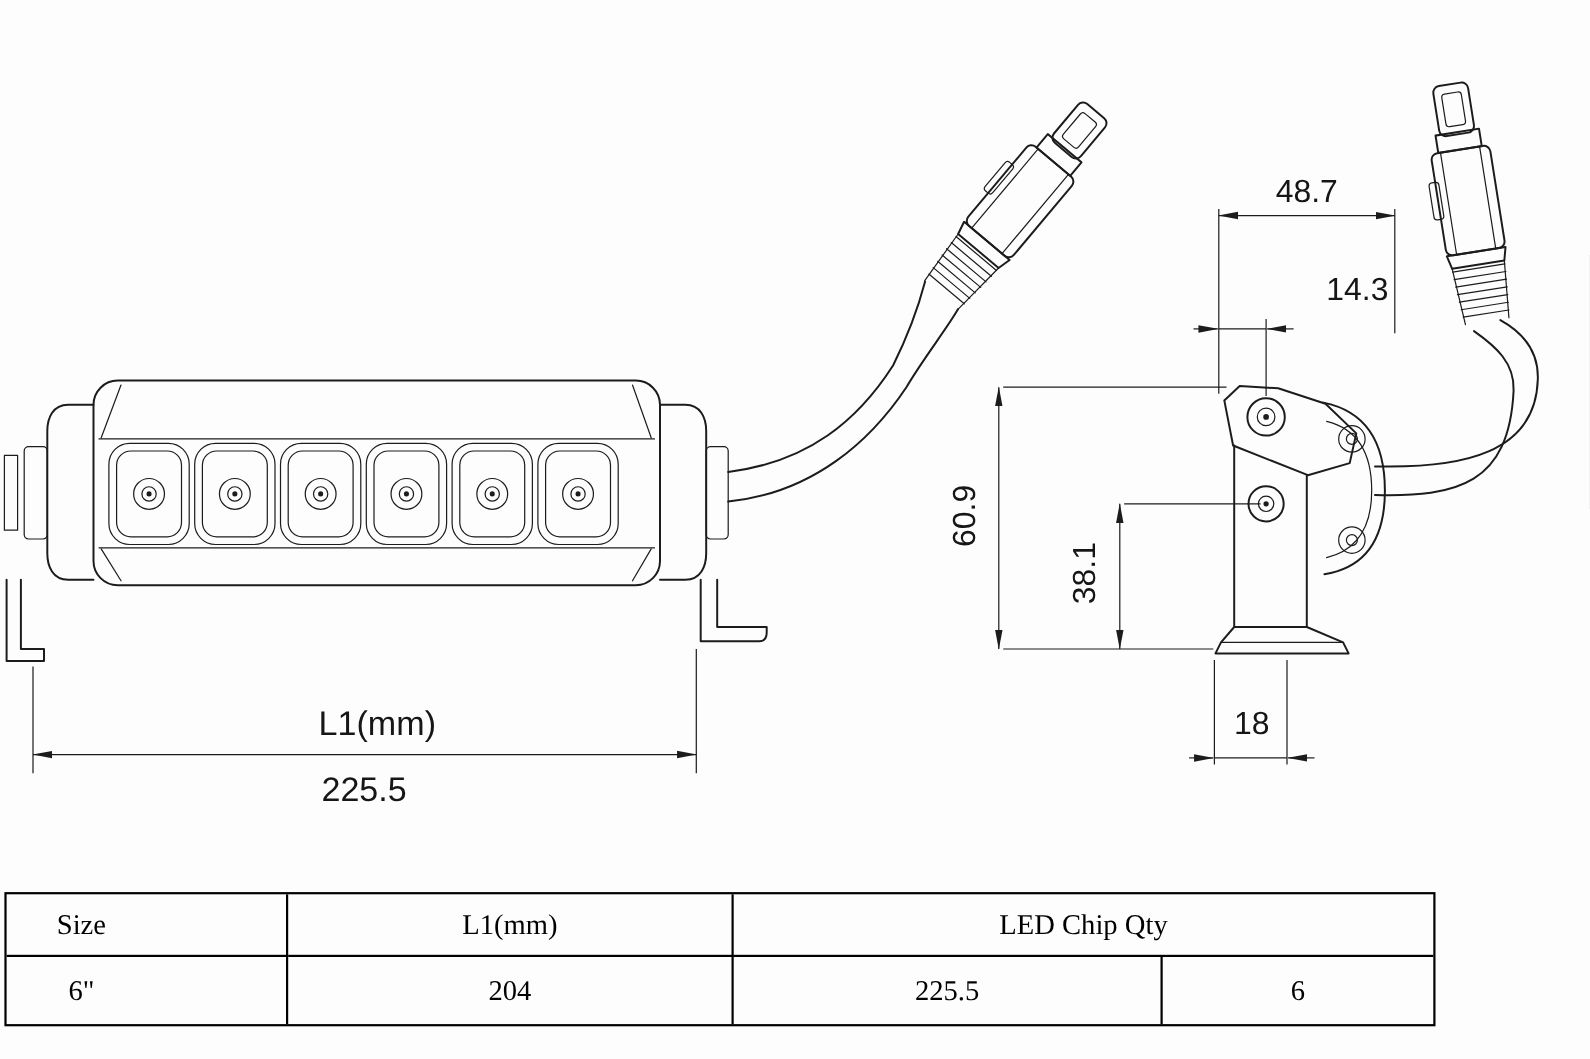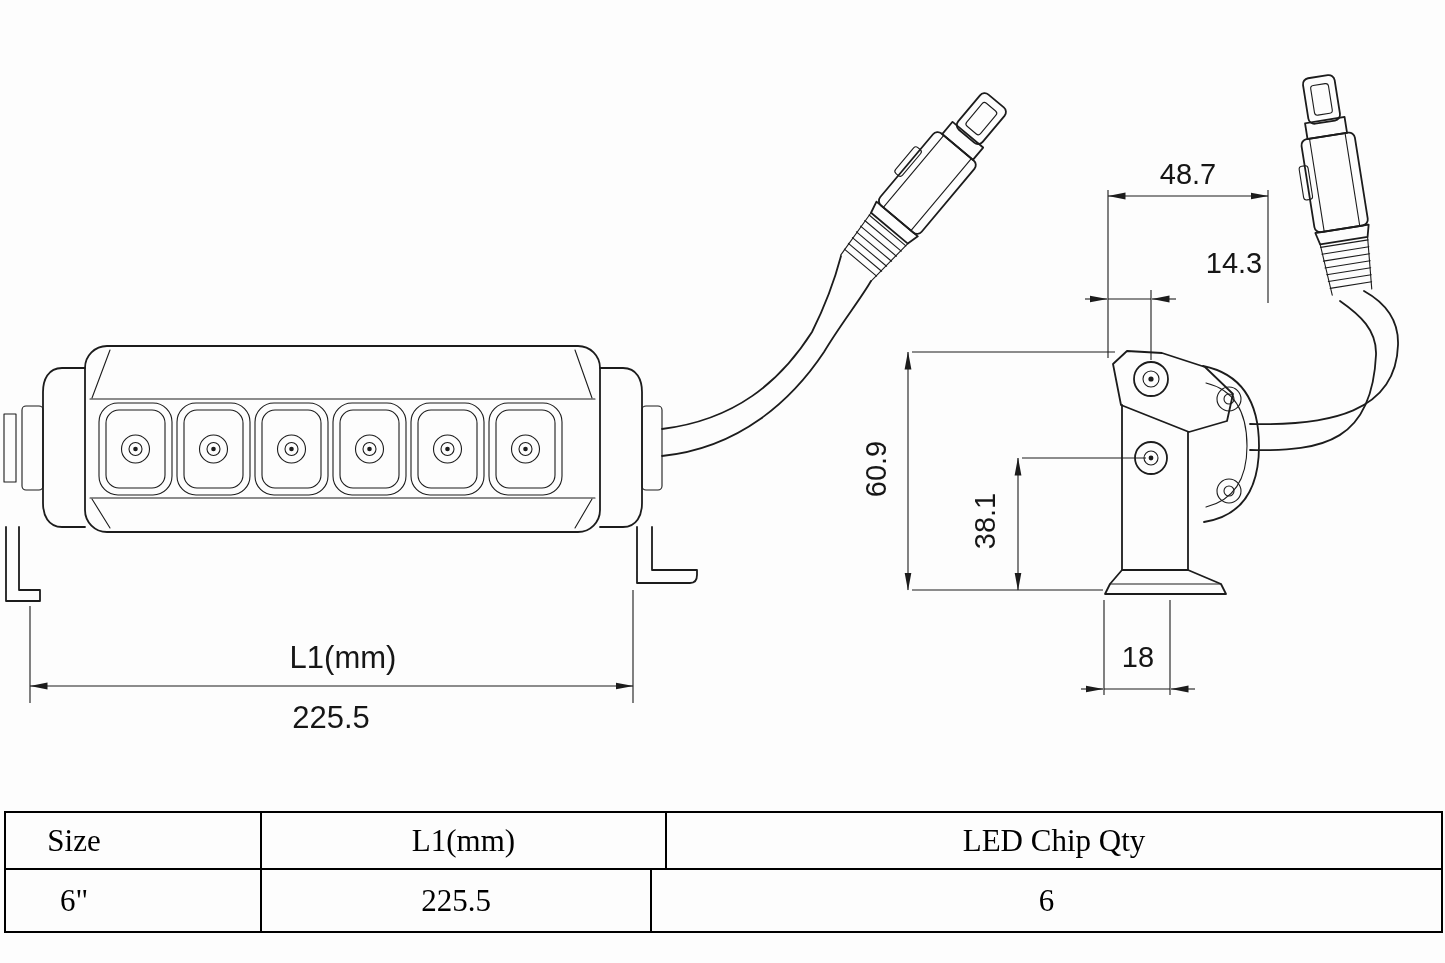--- a/index.html
+++ b/index.html
@@ -4,22 +4,22 @@
 <style>
   html,body{margin:0;padding:0;background:#e9e9e9;}
   .canvas{position:relative;width:1445px;height:963px;background:#fdfdfd;overflow:hidden;
           font-family:"Liberation Sans",sans-serif;}
   svg{position:absolute;left:0;top:0;display:block;}
   .ln{fill:none;stroke:#1c1c1c;stroke-width:1.8;stroke-linecap:round;stroke-linejoin:round;}
   .thin{stroke-width:1.1;}
   .dim{fill:none;stroke:#1c1c1c;stroke-width:1.1;}
   text.dimtxt{font-family:"Liberation Sans",sans-serif;font-size:29px;fill:#161616;}
   text.big{font-size:31px;}
-  .spec-table{position:absolute;left:4px;top:811px;width:1439px;box-sizing:border-box;
-              border:2.5px solid #000;font-family:"Liberation Serif",serif;font-size:31px;color:#000;
+  .spec-table{position:absolute;left:4px;top:811px;width:1301px;box-sizing:border-box;
+              border:2.5px solid #000;font-family:"Liberation Serif",serif;font-size:26px;color:#000;
               background:#fdfdfd;}
   .trow{display:flex;}
   .trow.hdr .tcell{height:57px;border-bottom:2px solid #000;}
   .tcell{display:flex;align-items:center;justify-content:center;box-sizing:border-box;
          border-right:2px solid #000;height:61px;}
   .c1{width:256px;padding-right:118px;}
   .c2{width:405px;}
   .c3{width:390px;}
   .c4{flex:1;border-right:none;}
 </style>
@@ -177,18 +177,19 @@
   </svg>
 
   <div class="spec-table">
     <div class="trow hdr">
       <div class="tcell c1">Size</div>
       <div class="tcell c2">L1(mm)</div>
       <div class="tcell c4">LED Chip Qty</div>
     </div>
     <div class="trow">
       <div class="tcell c1">6"</div>
+      <div class="tcell c2">204</div>
       <div class="tcell c3">225.5</div>
       <div class="tcell c4">6</div>
     </div>
   </div>
 
 </div>
 
 </body></html>

